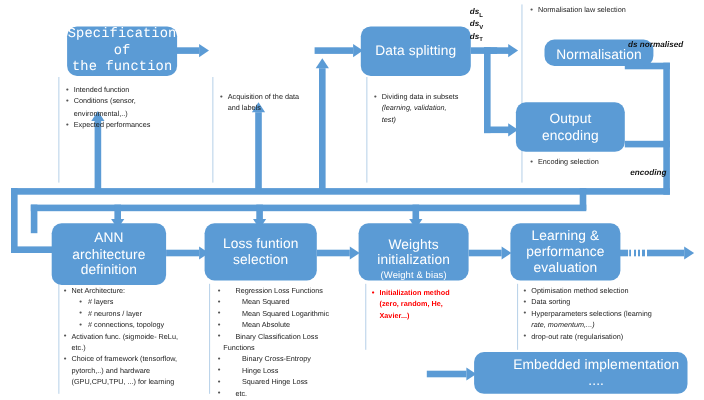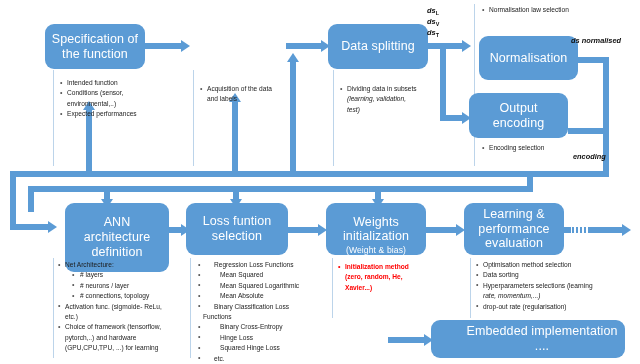--- a/index.html
+++ b/index.html
@@ -154,39 +154,39 @@
   <div class="ar-r" style="left:456px;top:223.5px;"></div>
 
   <div class="hbar" style="left:563px;top:227px;width:8px;"></div>
   <div class="dashseg" style="left:572px;top:227px;width:18px;"></div>
   <div class="hbar" style="left:590px;top:227px;width:32px;"></div>
   <div class="ar-r" style="left:622px;top:223.5px;"></div>
 
   <div class="hbar" style="left:388px;top:337px;width:36px;"></div>
   <div class="ar-r" style="left:424px;top:333.5px;"></div>
 
-  <div class="pbox" style="left:45px;top:24px;width:100px;height:45px;">
+  <div class="pbox" style="left:61px;top:24px;width:100px;height:45px;font-family:Liberation Mono, monospace;">
     <div class="ttl" style="white-space:pre-line;">Specification  of
 the function</div>
   </div>
 
 
   <div class="pbox" style="left:328px;top:24px;width:100px;height:45px;">
     <div class="ttl" style="white-space:pre-line;">Data splitting</div>
   </div>
 
-  <div class="pbox" style="left:479px;top:36px;width:99px;height:44px;">
+  <div class="pbox" style="left:495px;top:36px;width:99px;height:24px;justify-content:flex-end;">
     <div class="ttl" style="white-space:pre-line;">Normalisation</div>
   </div>
 
   <div class="pbox" style="left:469px;top:93px;width:99px;height:45px;">
     <div class="ttl" style="white-space:pre-line;">Output encoding</div>
   </div>
 
-  <div class="pbox" style="left:65px;top:203px;width:104px;height:69px;">
+  <div class="pbox" style="left:47px;top:203px;width:104px;height:56px;">
     <div class="ttl" style="white-space:pre-line;">ANN
 architecture
 definition</div>
   </div>
 
   <div class="pbox" style="left:186px;top:203px;width:102px;height:52px;">
     <div class="ttl" style="white-space:pre-line;">Loss funtion
 selection</div>
   </div>
 

